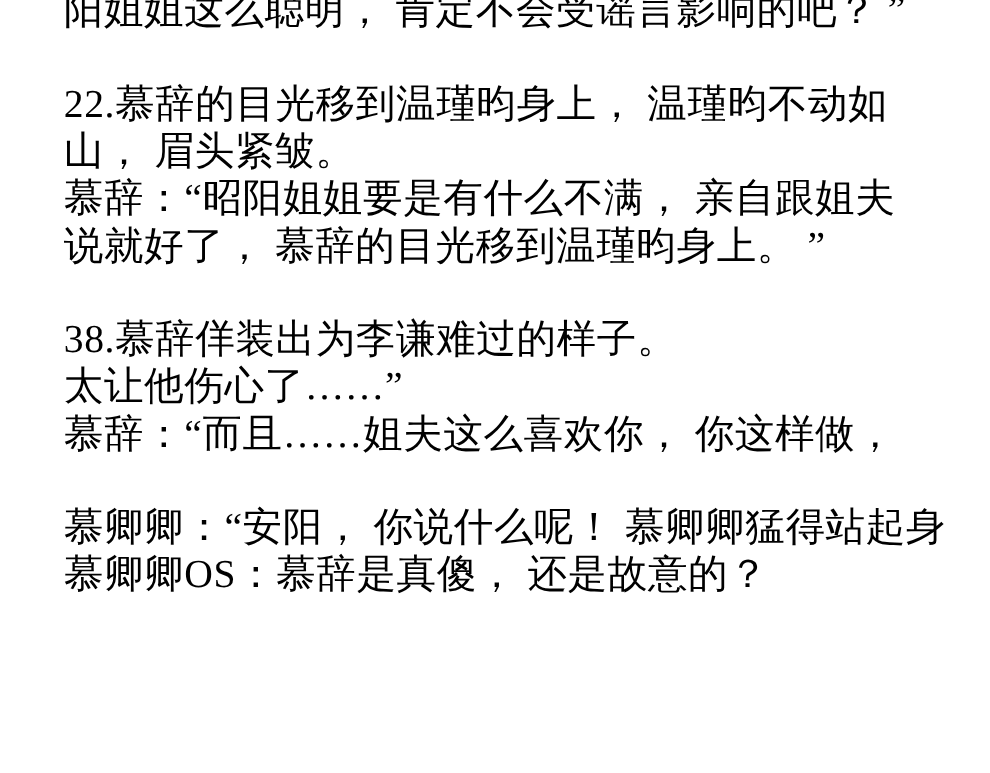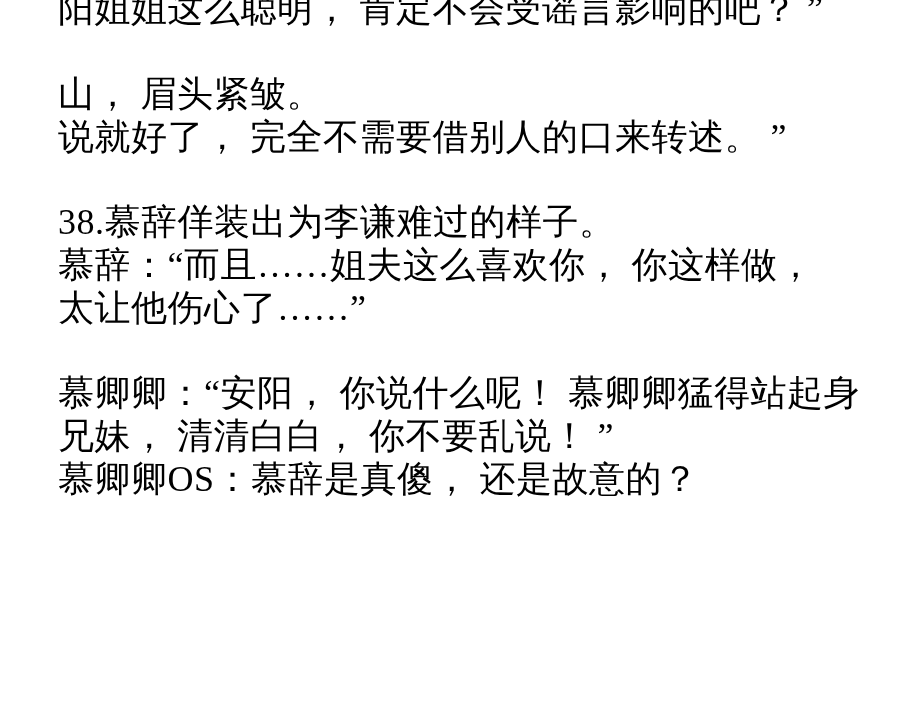--- a/index.html
+++ b/index.html
@@ -31,26 +31,27 @@
   }
 </style>
 </head>
 <body style="background: rgb(255, 255, 255);">
 
 <div id="doc" style="color: rgb(0, 0, 0);">
     <div class="paragraph">
       <div class="line">阳姐姐这么聪明， 肯定不会受谣言影响的吧？ ”</div>
     </div>
     <div class="paragraph">
+      <div class="line">22.慕辞的目光移到温瑾昀身上， 温瑾昀不动如</div>
       <div class="line">山， 眉头紧皱。</div>
-      <div class="line">说就好了， 完全不需要借别人的口来转述。 ”</div>
+      <div class="line">慕辞：“昭阳姐姐要是有什么不满， 亲自跟姐夫</div>
+      <div class="line">说就好了， 慕辞的目光移到温瑾昀身上。 ”</div>
     </div>
     <div class="paragraph">
       <div class="line">38.慕辞佯装出为李谦难过的样子。</div>
+      <div class="line">太让他伤心了……”</div>
       <div class="line">慕辞：“而且……姐夫这么喜欢你， 你这样做，</div>
-      <div class="line">太让他伤心了……”</div>
     </div>
     <div class="paragraph">
       <div class="line">慕卿卿：“安阳， 你说什么呢！ 慕卿卿猛得站起身</div>
-      <div class="line">兄妹， 清清白白， 你不要乱说！ ”</div>
       <div class="line">慕卿卿OS：慕辞是真傻， 还是故意的？</div>
     </div>
   </div>
 
 </body></html>

